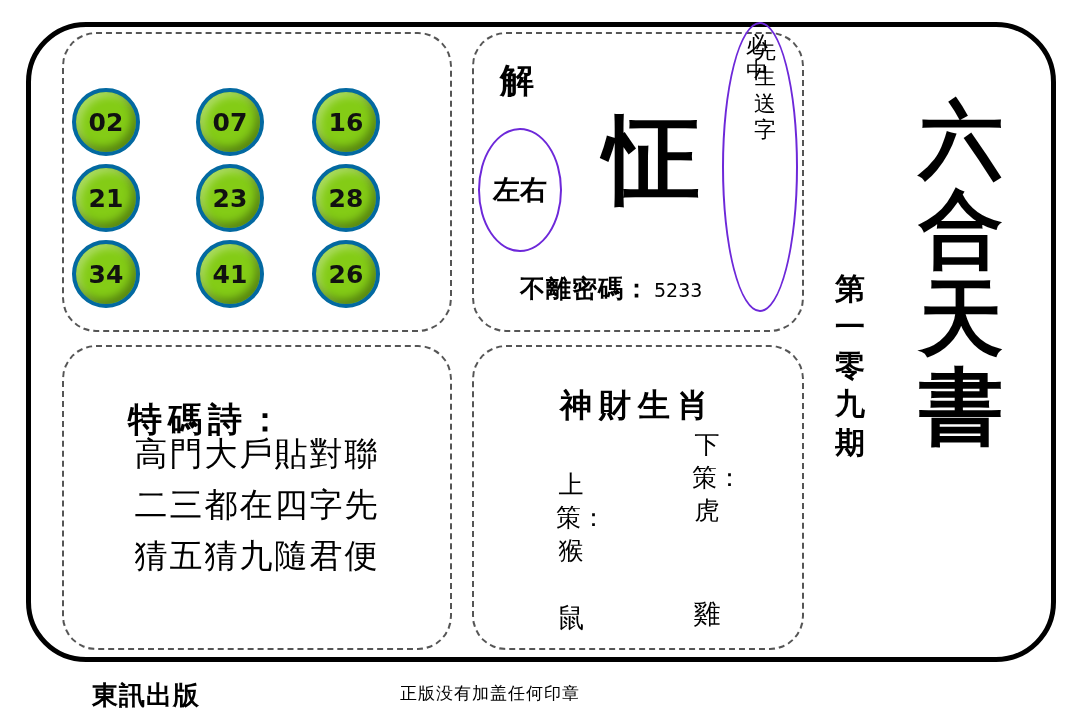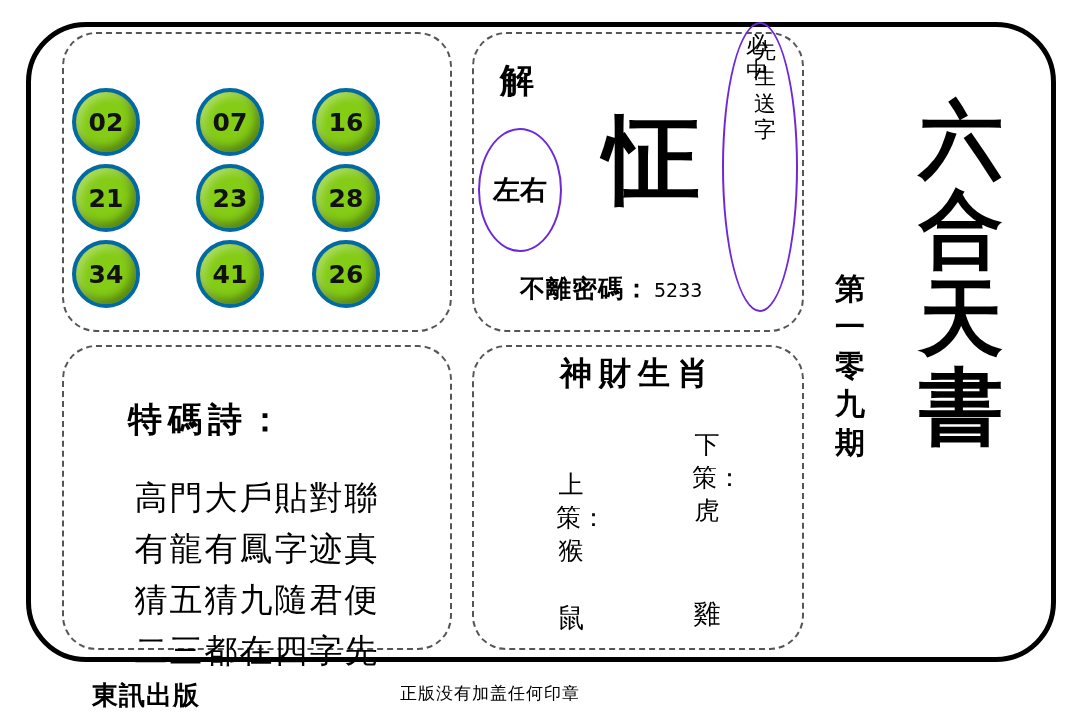--- a/index.html
+++ b/index.html
@@ -180,34 +180,33 @@
     font-size: 34px;
     letter-spacing: 6px;
     margin-top: 25px;
   }
   .poem-lines {
     position: absolute;
     left: 62px;
     top: 428px;
     width: 390px;
     text-align: center;
-    margin-top: 44px;
   }
   .poem-line {
     font-family: "DejaVu Sans", sans-serif;
     font-size: 33px;
     letter-spacing: 2px;
     line-height: 1.55;
   }
 
   
   .zod-title {
     position: absolute;
     left: 472px;
-    top: 352px;
+    top: 384px;
     width: 332px;
     text-align: center;
     font-family: "DejaVu Sans", sans-serif;
     font-weight: bold;
     font-size: 32px;
     letter-spacing: 7px;
   }
   .zod-col {
     position: absolute;
     font-family: "DejaVu Sans", sans-serif;
@@ -309,23 +308,22 @@
 
   <div class="code-line">
     <span>不離密碼：</span>
     <span class="num">5233</span>
   </div>
 
   <div class="panel panel-poem"></div>
   <div class="poem-title">特碼詩：</div>
   <div class="poem-lines">
     <div class="poem-line">高門大戶貼對聯</div>
-    <div class="poem-line">有龍有鳳字迹真</div>
+    <div class="poem-line">二三都在四字先</div>
     <div class="poem-line">猜五猜九隨君便</div>
-    <div class="poem-line">二三都在四字先</div>
   </div>
 
   <div class="panel panel-zodiac"></div>
   <div class="zod-title">神財生肖</div>
   <div class="zod-col left">上策：猴</div>
   <div class="zod-col right">下策：虎</div>
   <div class="zod-extra left">鼠</div>
   <div class="zod-extra right">雞</div>
 
   <div class="masthead">

